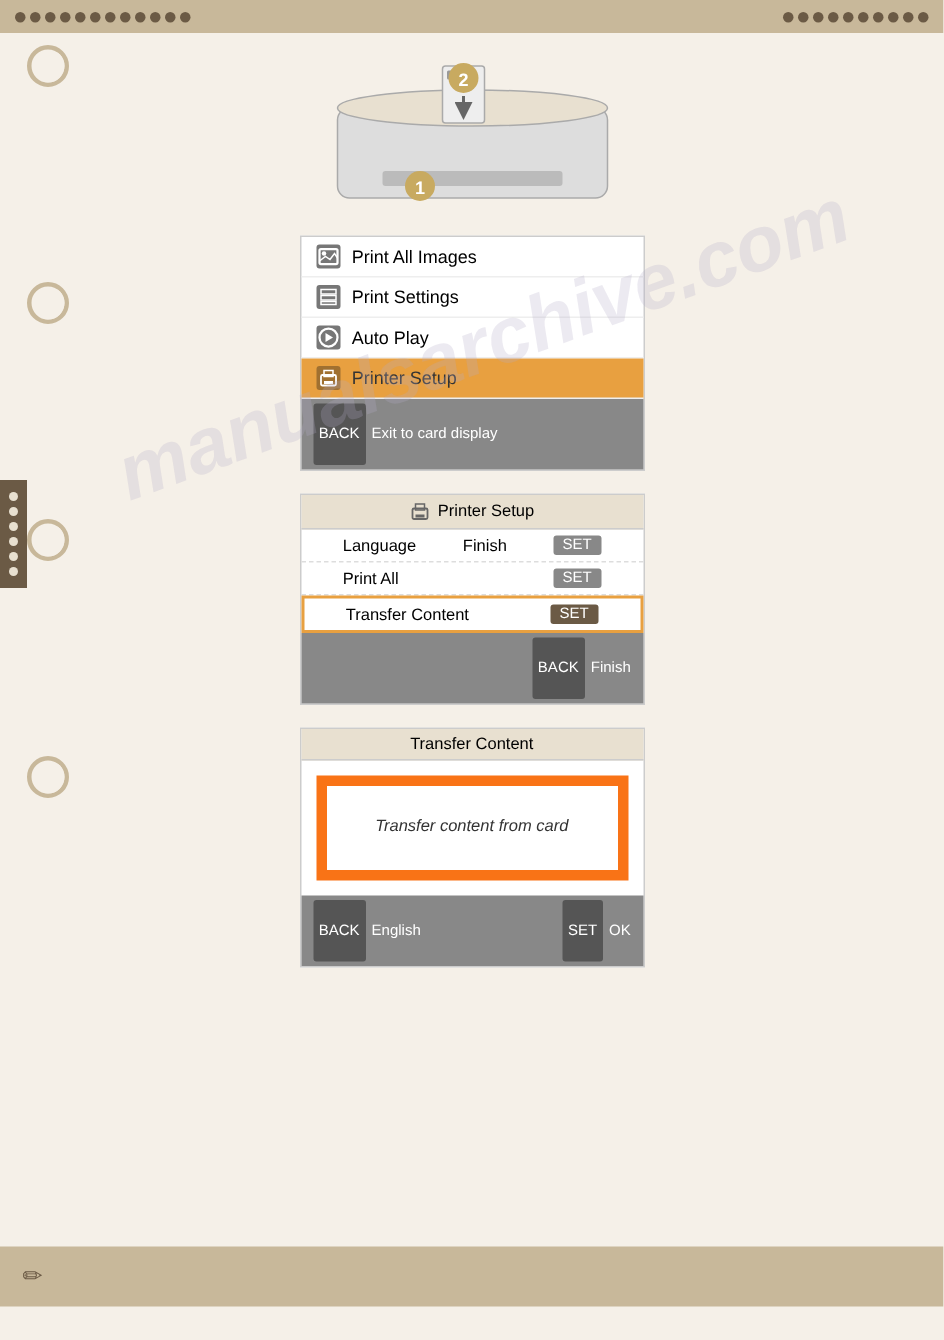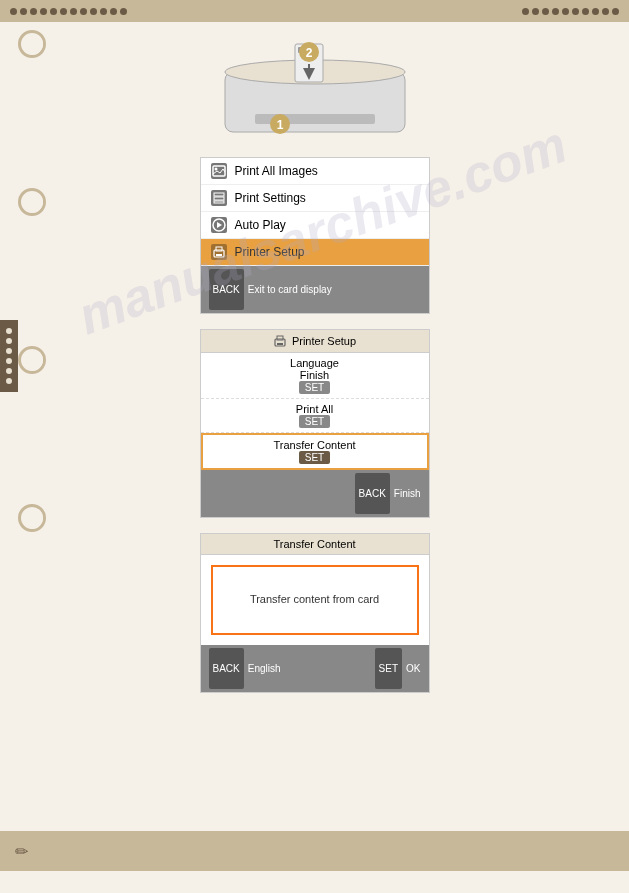--- a/index.html
+++ b/index.html
@@ -185,21 +185,20 @@
       justify-content: center;
       gap: 5px;
     }
     .setup-row {
       display: flex;
       align-items: center;
       padding: 4px 28px;
       border-bottom: 1px dashed #ddd;
       justify-content: space-between;
       font-size: 11px;
-      flex-direction: column;
     }
     .setup-row.highlighted {
       border: 2px solid #e8a040;
     }
     .set-btn {
       background: #888;
       color: white;
       padding: 1px 6px;
       font-size: 10px;
       border-radius: 2px;
@@ -230,29 +229,30 @@
     }
     .transfer-title {
       background: #e8e0d0;
       text-align: center;
       padding: 4px;
       font-size: 11px;
       border-bottom: 1px solid #ccc;
     }
     .transfer-content-box {
       margin: 10px;
-      border: 2px solid #f97316;
+      border: 7px solid #f97316;
       height: 70px;
       display: flex;
       align-items: center;
       justify-content: center;
       text-align: center;
       font-size: 11px;
       color: #333;
       line-height: 1.4;
+      font-style: italic;
     }
     .transfer-back-bar {
       background: #888;
       color: white;
       padding: 3px 8px;
       font-size: 10px;
       display: flex;
       gap: 4px;
       align-items: center;
       justify-content: space-between;

